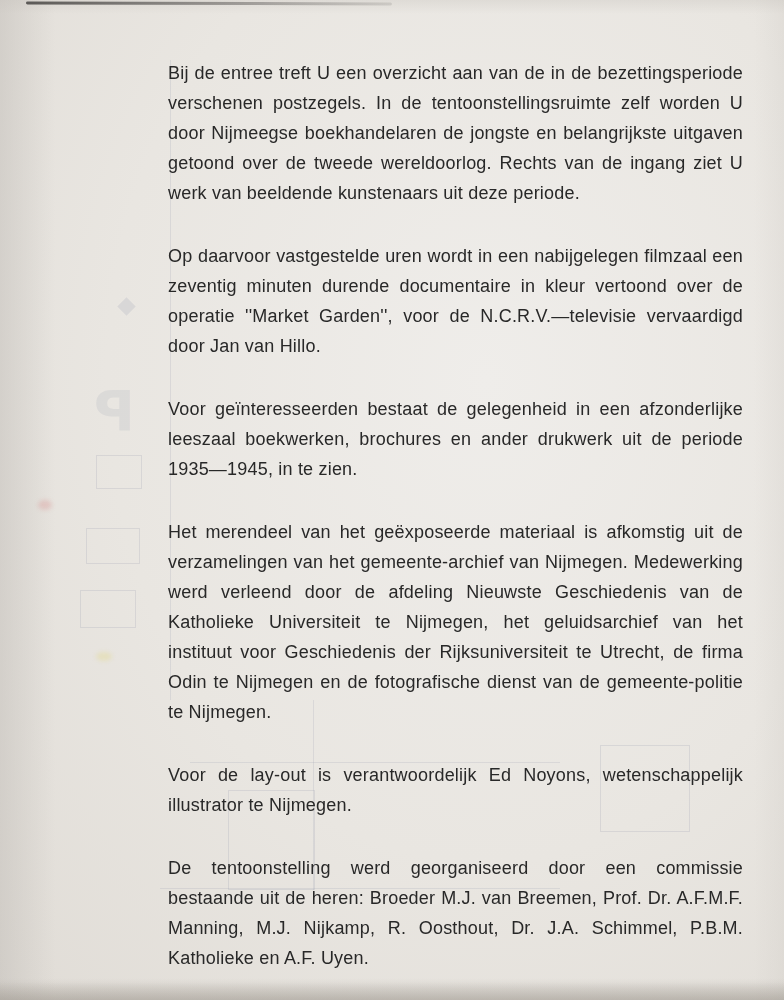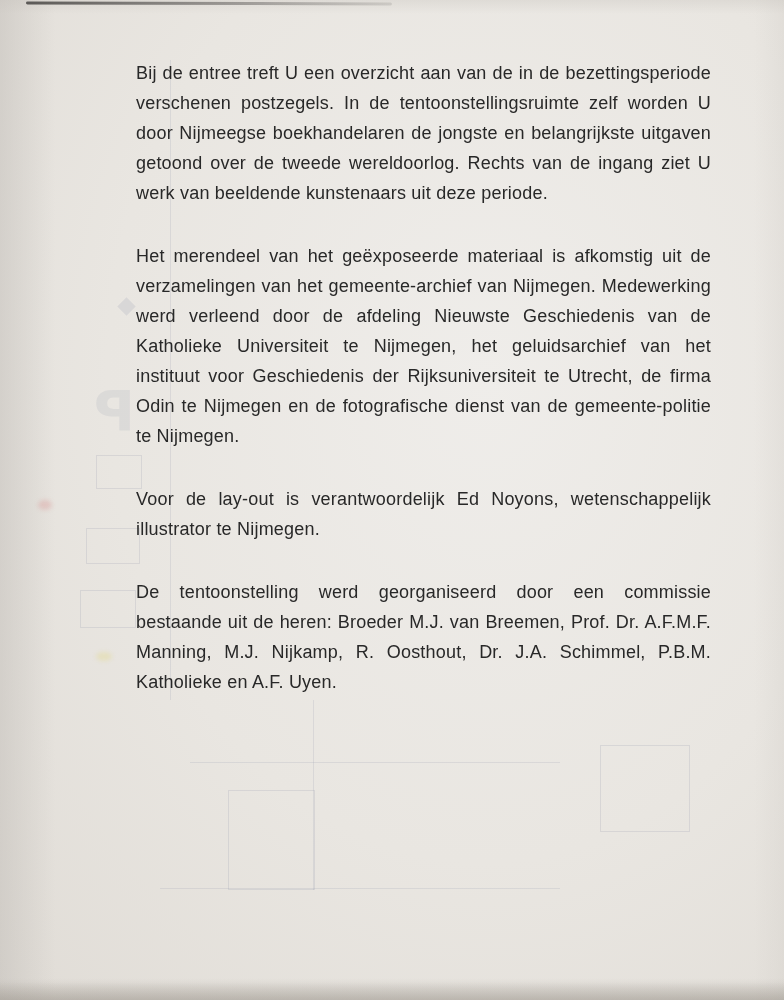--- a/index.html
+++ b/index.html
@@ -55,21 +55,21 @@
     background: rgba(214,120,120,0.25); filter: blur(2px);
   }
   .smudge-yellow {
     width: 16px; height: 9px; border-radius: 50%;
     background: rgba(226,214,120,0.30); filter: blur(2px);
   }
 
   
   .text-block {
     position: absolute;
-    left: 136px; top: 58px;
+    left: 168px; top: 58px;
     width: 575px;
     font-size: 18px;
     line-height: 30px;
     letter-spacing: 0.2px;
     color: #282828;
     text-align: justify;
   }
   .text-block p { margin: 0 0 33px 0; }
   .text-block p:last-child { margin-bottom: 0; }
 </style>
@@ -90,18 +90,20 @@
   <div class="ghost ghost-box" style="left:228px; top:790px; width:85px; height:98px;"></div>
   <div class="ghost ghost-box" style="left:600px; top:745px; width:88px; height:85px;"></div>
   <div class="ghost ghost-line-h" style="left:190px; top:762px; width:370px;"></div>
   <div class="ghost ghost-line-h" style="left:160px; top:888px; width:400px;"></div>
   <div class="ghost ghost-line-v" style="left:313px; top:700px; height:190px;"></div>
   <div class="ghost smudge-pink" style="left:38px; top:500px;"></div>
   <div class="ghost smudge-yellow" style="left:96px; top:652px;"></div>
 
   <div class="text-block">
     <p>Bij de entree treft U een overzicht aan van de in de bezettingsperiode verschenen postzegels. In de tentoonstellingsruimte zelf worden U door Nijmeegse boekhandelaren de jongste en belangrijkste uitgaven getoond over de tweede wereldoorlog. Rechts van de ingang ziet U werk van beeldende kunstenaars uit deze periode.</p>
+    <p>Op daarvoor vastgestelde uren wordt in een nabijgelegen filmzaal een zeventig minuten durende documentaire in kleur vertoond over de operatie ''Market Garden'', voor de N.C.R.V.—televisie vervaardigd door Jan van Hillo.</p>
+    <p>Voor geïnteresseerden bestaat de gelegenheid in een afzonderlijke leeszaal boekwerken, brochures en ander drukwerk uit de periode 1935—1945, in te zien.</p>
     <p>Het merendeel van het geëxposeerde materiaal is afkomstig uit de verzamelingen van het gemeente-archief van Nijmegen. Medewerking werd verleend door de afdeling Nieuwste Geschiedenis van de Katholieke Universiteit te Nijmegen, het geluidsarchief van het instituut voor Geschiedenis der Rijksuniversiteit te Utrecht, de firma Odin te Nijmegen en de fotografische dienst van de gemeente-politie te Nijmegen.</p>
     <p>Voor de lay-out is verantwoordelijk Ed Noyons, wetenschappelijk illustrator te Nijmegen.</p>
     <p>De tentoonstelling werd georganiseerd door een commissie bestaande uit de heren: Broeder M.J. van Breemen, Prof. Dr. A.F.M.F. Manning, M.J. Nijkamp, R. Oosthout, Dr. J.A. Schimmel, P.B.M. Katholieke en A.F. Uyen.</p>
   </div>
 
 </div>
 
 </body></html>

